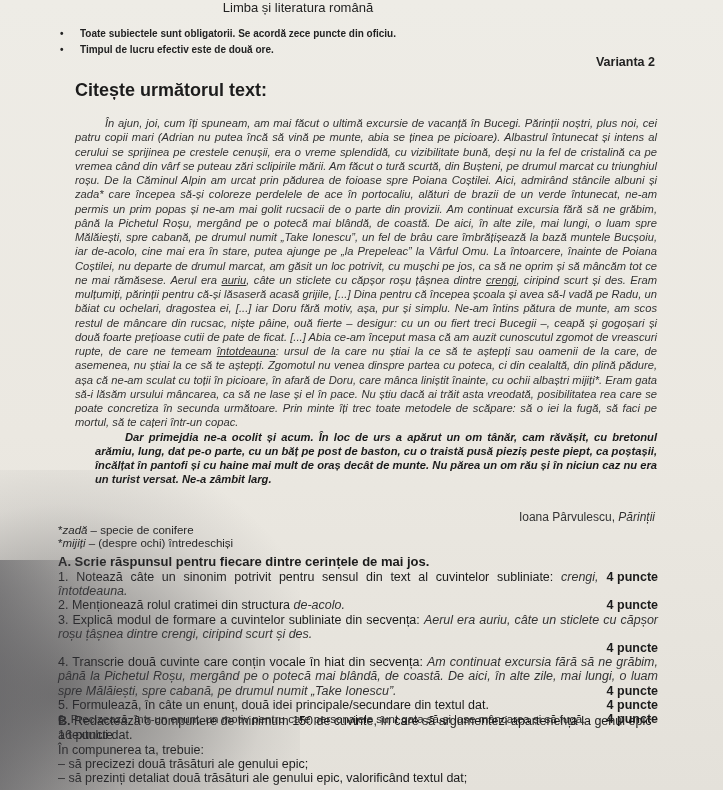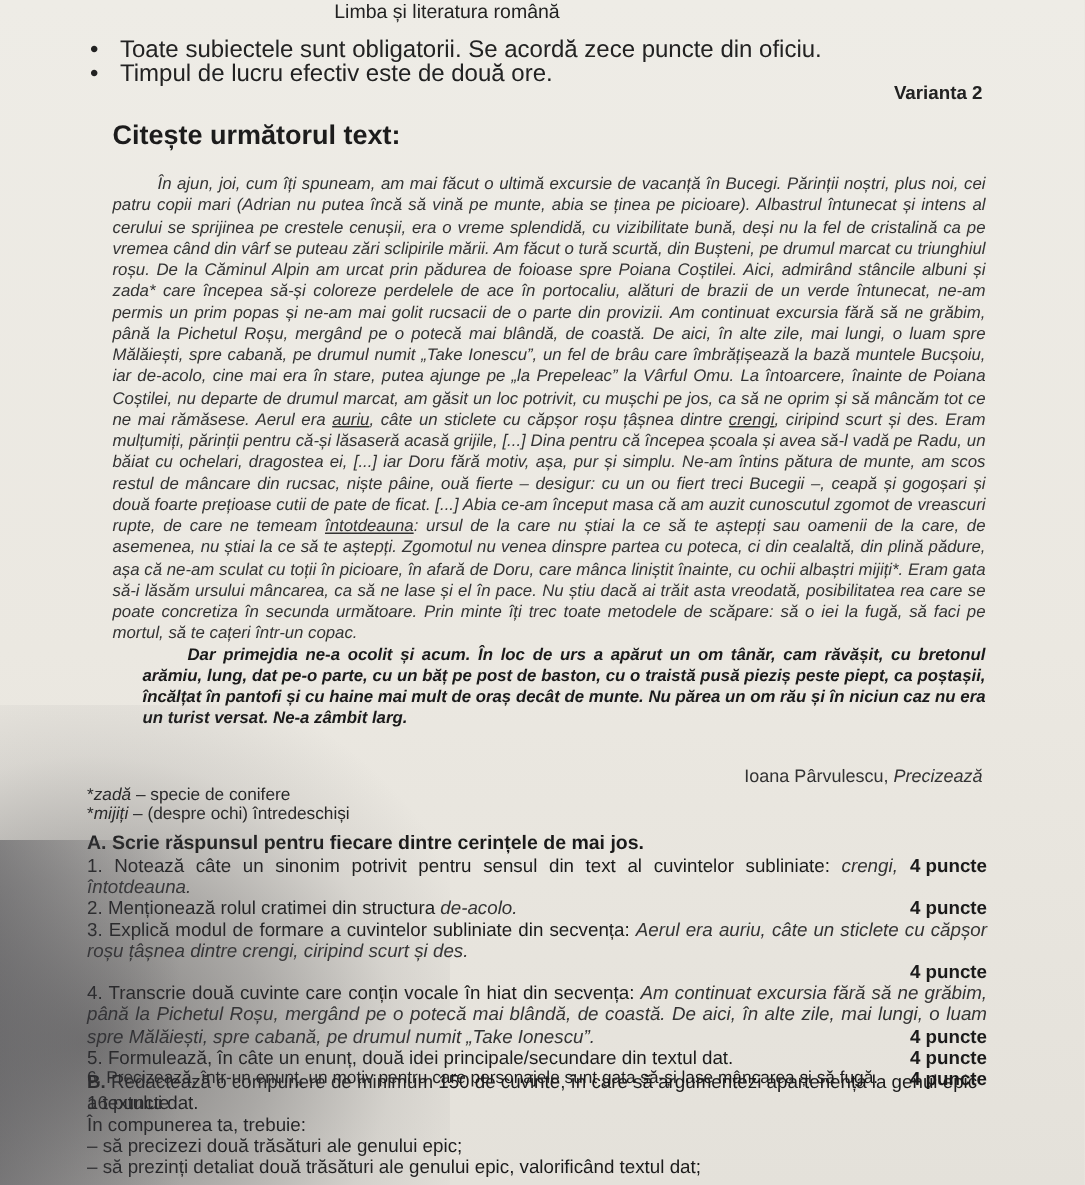--- a/index.html
+++ b/index.html
@@ -24,21 +24,21 @@
     background: linear-gradient(90deg, rgba(70,70,75,0.5), rgba(0,0,0,0));
     pointer-events:none;
   }
   .header-title {
     position:absolute; top:0px; left:0; width:596px; text-align:center;
     font-size:13px; font-weight:normal; color:#222;
   }
   .variant {
     position:absolute; top:17px; right:68px; font-size:12.5px; font-weight:bold; color:#222;margin-top:38px;
   }
-  .rules { position:absolute; top:26px; left:58px; font-size:16px; font-weight:normal; color:#222; }
+  .rules { position:absolute; top:26px; left:58px; font-size:10px; font-weight:bold; color:#222; }
   .rules div { position:relative; padding-left:22px; line-height:16px; }
   .rules div::before { content:"\2022"; position:absolute; left:2px; }
   .subject-row {
     position:absolute; top:60px; left:75px; width:580px; font-size:12.5px; font-weight:bold;
     border-bottom:1.5px solid #222; height:16px;
   }
   .subject-row .l { position:absolute; left:0; top:0; text-decoration:underline; }
   .subject-row .r { position:absolute; right:0; top:0; text-decoration:underline; }
   .instr { position:absolute; top:80px; left:75px; font-size:18px; font-weight:bold; }
   .passage {
@@ -75,21 +75,21 @@
   </div>
 
   <div class="instr">Citește următorul text:</div>
 
   <div class="passage">
     <p><span>În ajun, joi, cum îți spuneam, am mai făcut o ultimă excursie de vacanță în Bucegi. Părinții noștri, plus noi, cei patru copii mari (Adrian nu putea încă să vină pe munte, abia se ținea pe picioare). Albastrul întunecat și intens al cerului se sprijinea pe crestele cenușii, era o vreme splendidă, cu vizibilitate bună, deși nu la fel de cristalină ca pe vremea când din vârf se puteau zări sclipirile mării. Am făcut o tură scurtă, din Bușteni, pe drumul marcat cu triunghiul roșu. De la Căminul Alpin am urcat prin pădurea de foioase spre Poiana Coștilei. Aici, admirând stâncile albuni și zada* care începea să-și coloreze perdelele de ace în portocaliu, alături de brazii de un verde întunecat, ne-am permis un prim popas și ne-am mai golit rucsacii de o parte din provizii. Am continuat excursia fără să ne grăbim, până la Pichetul Roșu, mergând pe o potecă mai blândă, de coastă. De aici, în alte zile, mai lungi, o luam spre Mălăiești, spre cabană, pe drumul numit „Take Ionescu”, un fel de brâu care îmbrățișează la bază muntele Bucșoiu, iar de-acolo, cine mai era în stare, putea ajunge pe „la Prepeleac” la Vârful Omu. La întoarcere, înainte de Poiana Coștilei, nu departe de drumul marcat, am găsit un loc potrivit, cu mușchi pe jos, ca să ne oprim și să mâncăm tot ce ne mai rămăsese. Aerul era </span><u>auriu</u><span>, câte un sticlete cu căpșor roșu țâșnea dintre </span><u>crengi</u><span>, ciripind scurt și des. Eram mulțumiți, părinții pentru că-și lăsaseră acasă grijile, [...] Dina pentru că începea școala și avea să-l vadă pe Radu, un băiat cu ochelari, dragostea ei, [...] iar Doru fără motiv, așa, pur și simplu. Ne-am întins pătura de munte, am scos restul de mâncare din rucsac, niște pâine, ouă fierte – desigur: cu un ou fiert treci Bucegii –, ceapă și gogoșari și două foarte prețioase cutii de pate de ficat. [...] Abia ce-am început masa că am auzit cunoscutul zgomot de vreascuri rupte, de care ne temeam </span><u>întotdeauna</u><span>: ursul de la care nu știai la ce să te aștepți sau oamenii de la care, de asemenea, nu știai la ce să te aștepți. Zgomotul nu venea dinspre partea cu poteca, ci din cealaltă, din plină pădure, așa că ne-am sculat cu toții în picioare, în afară de Doru, care mânca liniștit înainte, cu ochii albaștri mijiți*. Eram gata să-i lăsăm ursului mâncarea, ca să ne lase și el în pace. Nu știu dacă ai trăit asta vreodată, posibilitatea rea care se poate concretiza în secunda următoare. Prin minte îți trec toate metodele de scăpare: să o iei la fugă, să faci pe mortul, să te cațeri într-un copac.</span></p>
     <p class="b">Dar primejdia ne-a ocolit și acum. În loc de urs a apărut un om tânăr, cam răvășit, cu bretonul arămiu, lung, dat pe-o parte, cu un băț pe post de baston, cu o traistă pusă pieziș peste piept, ca poștașii, încălțat în pantofi și cu haine mai mult de oraș decât de munte. Nu părea un om rău și în niciun caz nu era un turist versat. Ne-a zâmbit larg.</p>
   </div>
 
   <div class="author">
-    <span>Ioana Pârvulescu, </span><i>Precizează</i>
+    <span>Ioana Pârvulescu, </span><i>Părinții</i>
   </div>
 
   <div class="notes">
     <div>*<i>zadă</i><span> – specie de conifere</span></div>
     <div>*<i>mijiți</i><span> – (despre ochi) întredeschiși</span></div>
   </div>
 
   <div class="secA">
     <div class="head">A. Scrie răspunsul pentru fiecare dintre cerințele de mai jos.</div>
 

